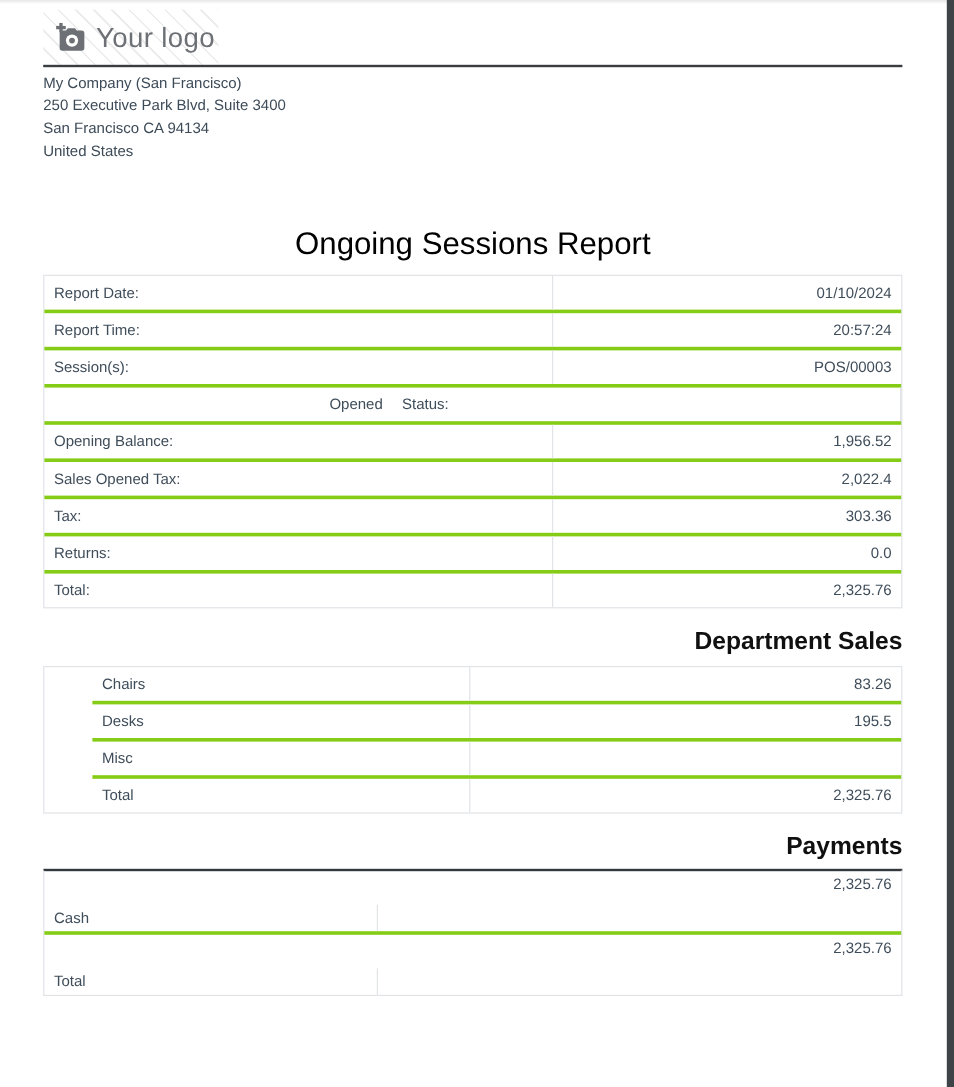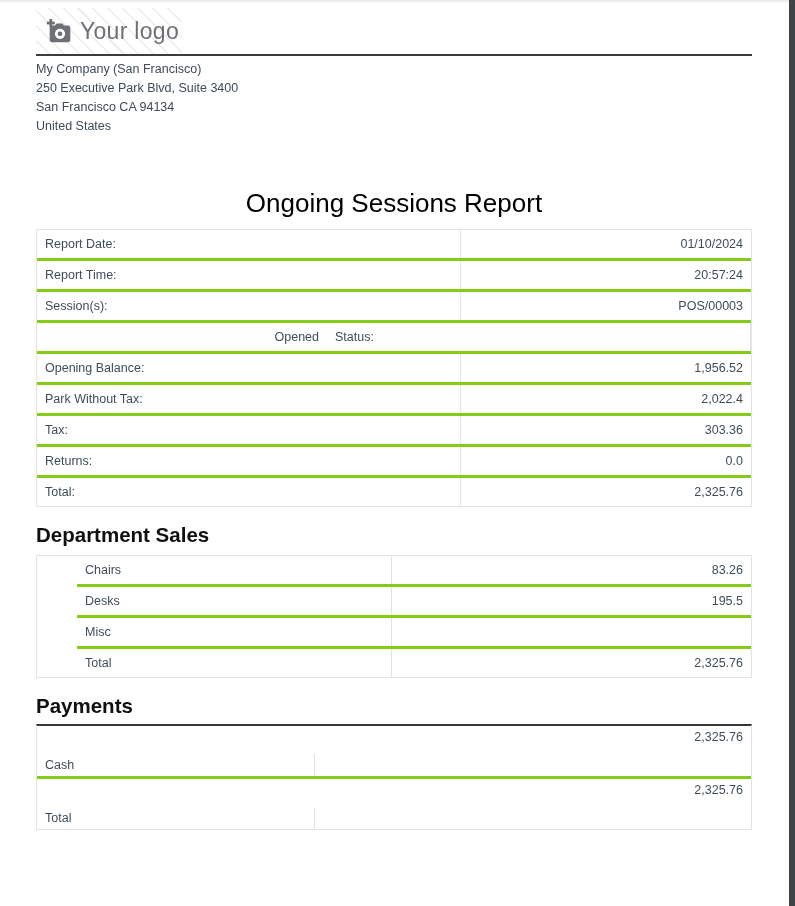--- a/index.html
+++ b/index.html
@@ -54,21 +54,21 @@
   }
   .trow { display: flex; border-bottom: 3px solid #84cc16; }
   .trow:last-child { border-bottom: none; }
   .tcell { padding: 6px 8px; line-height: 16px; }
   .tcell.lbl { border-right: 1px solid #e1e3e6; flex: 0 0 auto; }
   .tcell.val { flex: 1 1 auto; text-align: right; }
   .session-tbl { margin-top: 9px; }
   .session-tbl .tcell.lbl { width: 424px; }
   .section-heading {
     margin-top: 13px;
-    text-align: left;
+    text-align: right;
     font-size: 20.5px;
     font-weight: 700;
     color: #101010;
     line-height: 29px;
   }
   .dept-tbl { margin-top: 6px; padding-left: 40px; }
   .dept-tbl .tcell.lbl { width: 315px; }
   .pay-tbl { margin-top: 4px; border-top: 2px solid #33383c; }
   .pay-tbl .tcell { padding: 3px 8px; }
   .pay-tbl .tcell.lbl { width: 278px; margin-top: 28px; }
@@ -121,21 +121,21 @@
     </div>
     <div class="trow">
       <div class="tcell val">Opened</div>
       <div class="tcell lbl">Status:</div>
     </div>
     <div class="trow">
       <div class="tcell lbl">Opening Balance:</div>
       <div class="tcell val">1,956.52</div>
     </div>
     <div class="trow">
-      <div class="tcell lbl">Park Without Tax:</div>
+      <div class="tcell lbl">Sales Opened Tax:</div>
       <div class="tcell val">2,022.4</div>
     </div>
     <div class="trow">
       <div class="tcell lbl">Tax:</div>
       <div class="tcell val">303.36</div>
     </div>
     <div class="trow">
       <div class="tcell lbl">Returns:</div>
       <div class="tcell val">0.0</div>
     </div>

